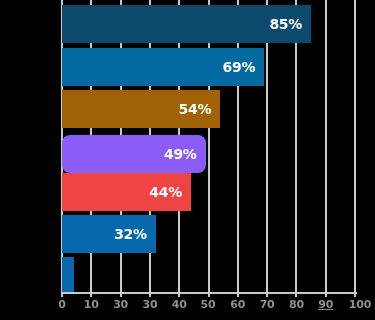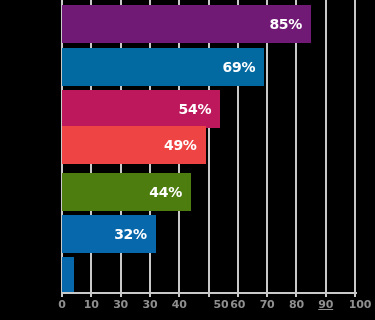--- a/index.html
+++ b/index.html
@@ -112,33 +112,33 @@
         <div class="gridline" style="left: 116.2px;"></div>
         <div class="gridline" style="left: 145.5px;"></div>
         <div class="gridline" style="left: 174.8px;"></div>
         <div class="gridline" style="left: 204.1px;"></div>
         <div class="gridline" style="left: 233.4px;"></div>
         <div class="gridline" style="left: 262.7px;"></div>
         <div class="gridline" style="left: 292px;"></div>
       </div>
 
     <div id="bars">
-        <div class="bar" style="top: 5px; height: 38px; width: 249.05px; background: #701a75;">
+        <div class="bar" style="top: 5px; height: 38px; width: 249.05px; background: #0c4a6e;">
           <span class="bar-value">85%</span>
         </div>
         <div class="bar" style="top: 48px; height: 38px; width: 202.17px; background: #0369a1;">
           <span class="bar-value">69%</span>
         </div>
-        <div class="bar" style="top: 90px; height: 38px; width: 158.22px; background: #be185d;">
+        <div class="bar" style="top: 90px; height: 38px; width: 158.22px; background: #a16207;">
           <span class="bar-value">54%</span>
         </div>
-        <div class="bar" style="top: 126px; height: 38px; width: 143.57px; background: #ef4444;">
+        <div class="bar" style="top: 135px; height: 38px; width: 143.57px; background: #8b5cf6; border-radius: 8px;">
           <span class="bar-value">49%</span>
         </div>
-        <div class="bar" style="top: 173px; height: 38px; width: 128.92px; background: #4d7c0f;">
+        <div class="bar" style="top: 173px; height: 38px; width: 128.92px; background: #ef4444;">
           <span class="bar-value">44%</span>
         </div>
         <div class="bar" style="top: 215px; height: 38px; width: 93.76px; background: rgb(8, 104, 172);">
           <span class="bar-value">32%</span>
         </div>
         <div class="bar tiny" style="top: 257px; height: 35px; width: 11.72px; background: rgb(8, 104, 172);"></div>
       </div>
   </div>
 
   <div id="axis-line"></div>
@@ -154,21 +154,21 @@
       <div class="tick-mark" style="left: 295.4px;"></div>
       <div class="tick-mark" style="left: 324.7px;"></div>
       <div class="tick-mark" style="left: 354px;"></div>
     </div>
   <div id="tick-labels">
       <div class="tick-label" style="left: 62px;">0</div>
       <div class="tick-label" style="left: 91.3px; text-align: center;">10</div>
       <div class="tick-label" style="left: 120.6px;">30</div>
       <div class="tick-label" style="left: 149.9px;">30</div>
       <div class="tick-label" style="left: 179.2px; text-align: right;">40</div>
-      <div class="tick-label" style="left: 221px;">50</div>
+      <div class="tick-label" style="left: 208px;">50</div>
       <div class="tick-label" style="left: 237.8px;">60</div>
       <div class="tick-label" style="left: 267.1px;">70</div>
       <div class="tick-label" style="left: 296.4px;">80</div>
       <div class="tick-label" style="left: 325.7px; text-decoration: underline;">90</div>
       <div class="tick-label" style="left: 360px;">100</div>
     </div>
   <div id="annotations">
       <div class="outside-stub" style="left: 78px; top: 266px;"></div>
     </div>
 

